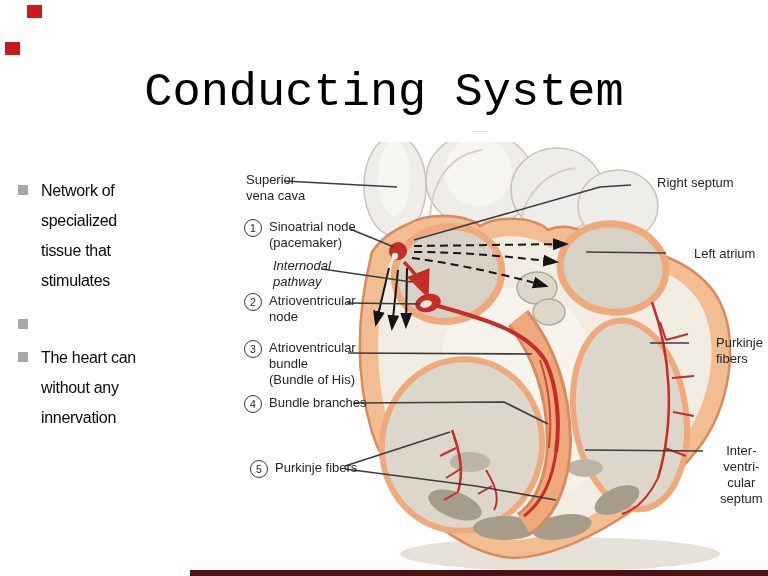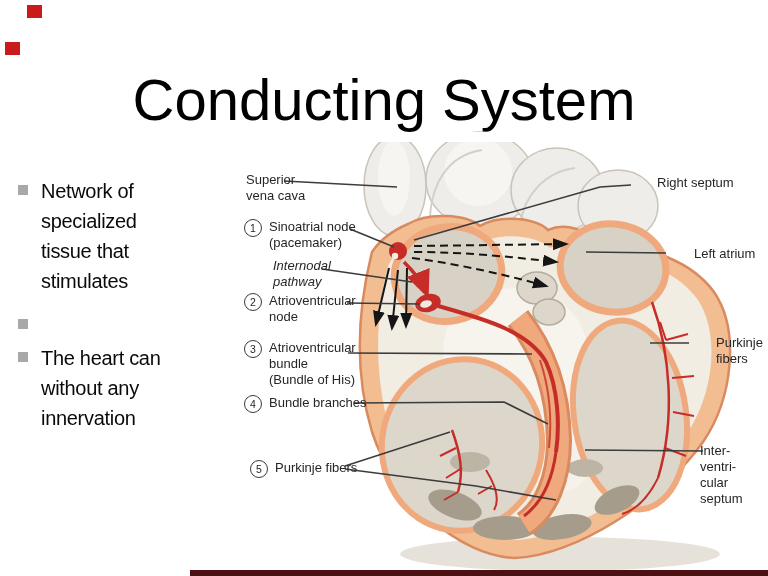--- a/index.html
+++ b/index.html
@@ -5,26 +5,26 @@
   html,body{margin:0;padding:0;background:#fff;}
   .slide{position:relative;width:768px;height:576px;background:#ffffff;overflow:hidden;
          font-family:"Liberation Sans",sans-serif;}
   
   .sq{position:absolute;width:15px;height:13px;background:#cb1a1d;}
   .sq1{left:27px;top:5px;}
   .sq2{left:5px;top:42px;}
   .bottombar{position:absolute;left:190px;top:570px;width:578px;height:6px;background:#4b1113;}
   
   .title{position:absolute;left:0;top:66px;width:768px;margin:0;text-align:center;
-         font-family:Liberation Sans, sans-serif;font-weight:400;font-size:58px;color:#000;}
+         font-family:Liberation Mono, monospace;font-weight:400;font-size:47px;color:#000;}
   
   .bullets{position:absolute;left:18px;top:176px;width:195px;}
   .bullet{display:flex;margin-bottom:14px;}
   .marker{flex:0 0 10px;width:10px;height:10px;background:#a8a8a8;margin:9px 13px 0 0;}
-  .btext{font-size:20px;line-height:30px;color:#0a0a0a;letter-spacing:-0.3px;}
+  .btext{font-size:16px;line-height:30px;color:#0a0a0a;letter-spacing:-0.3px;}
   
   .dlabel{position:absolute;font-size:13px;line-height:16px;color:#262626;white-space:nowrap;margin-left:24px;}
   .withnum{display:flex;}
   .cnum{flex:0 0 16px;width:16px;height:16px;margin:0 7px 0 0;border:1.5px solid #3a3a3a;
         border-radius:50%;font-size:10.5px;line-height:16px;text-align:center;color:#262626;
         background:rgba(255,255,255,.6);}
   .dsvg{position:absolute;left:0;top:0;width:768px;height:576px;}
 </style>
 </head>
 <body>
@@ -218,21 +218,21 @@
 
     <div class="dlabel" style="left:670px;top:246px;">
       <div>Left atrium</div>
     </div>
 
     <div class="dlabel" style="left:692px;top:335px;">
       <div>Purkinje</div>
       <div>fibers</div>
     </div>
 
-    <div class="dlabel" style="left:676px;top:443px;">
+    <div class="dlabel" style="left:696px;top:443px;text-align:center;">
       <div>Inter-</div>
       <div>ventri-</div>
       <div>cular</div>
       <div>septum</div>
     </div>
   </div>
 
   <div class="bottombar"></div>
 </div>
 

